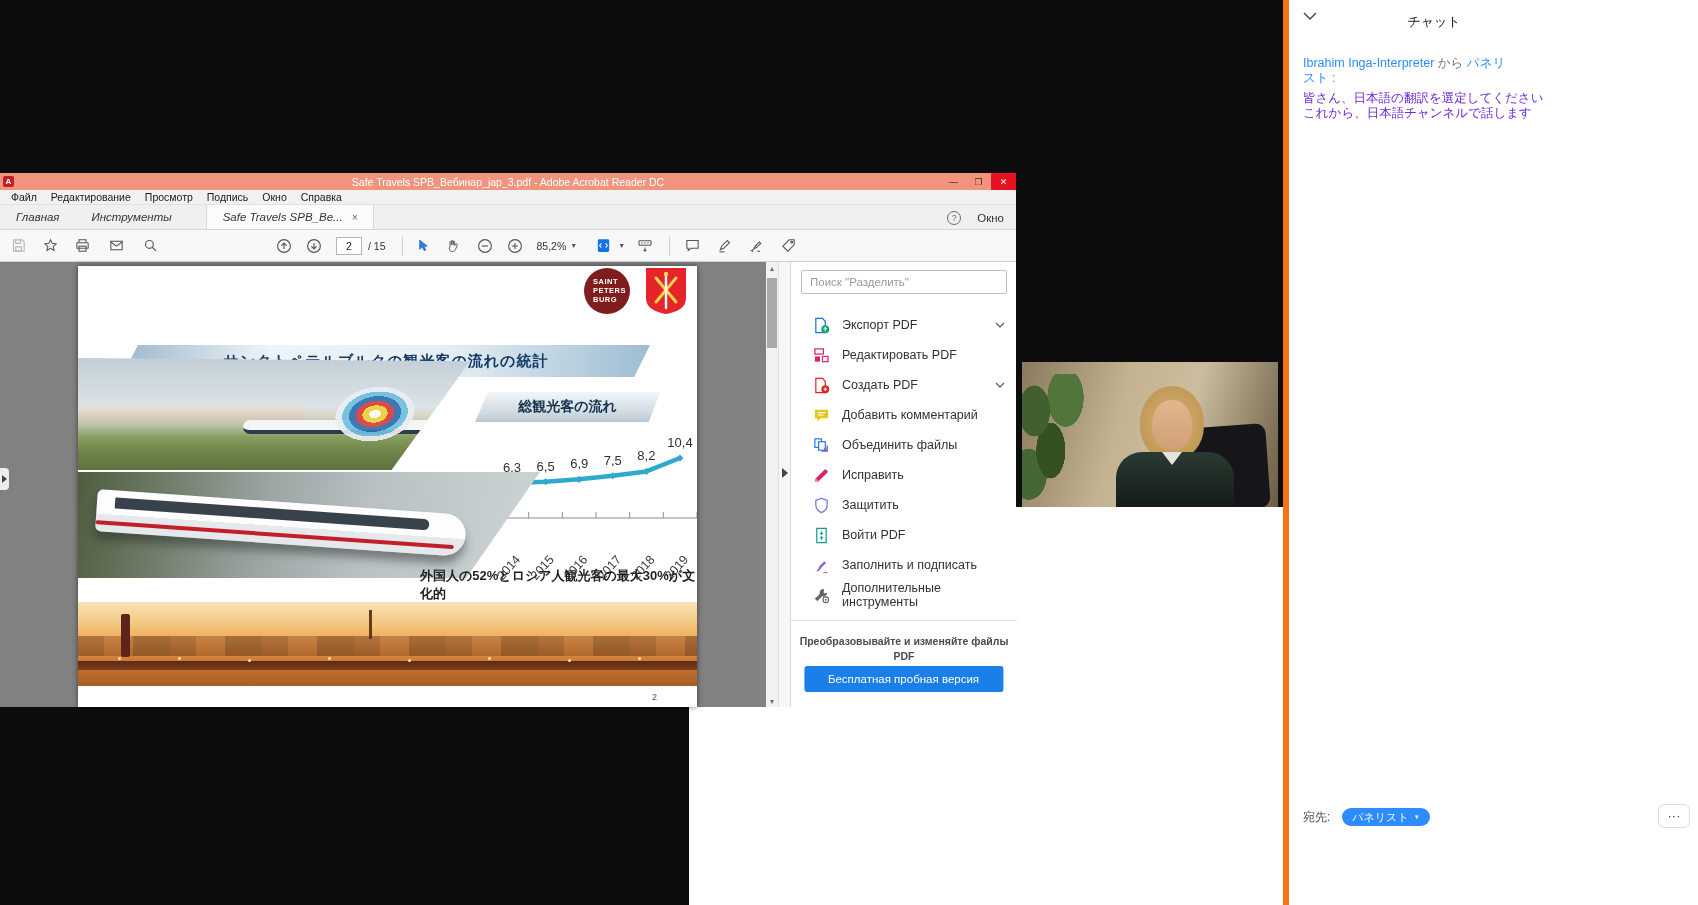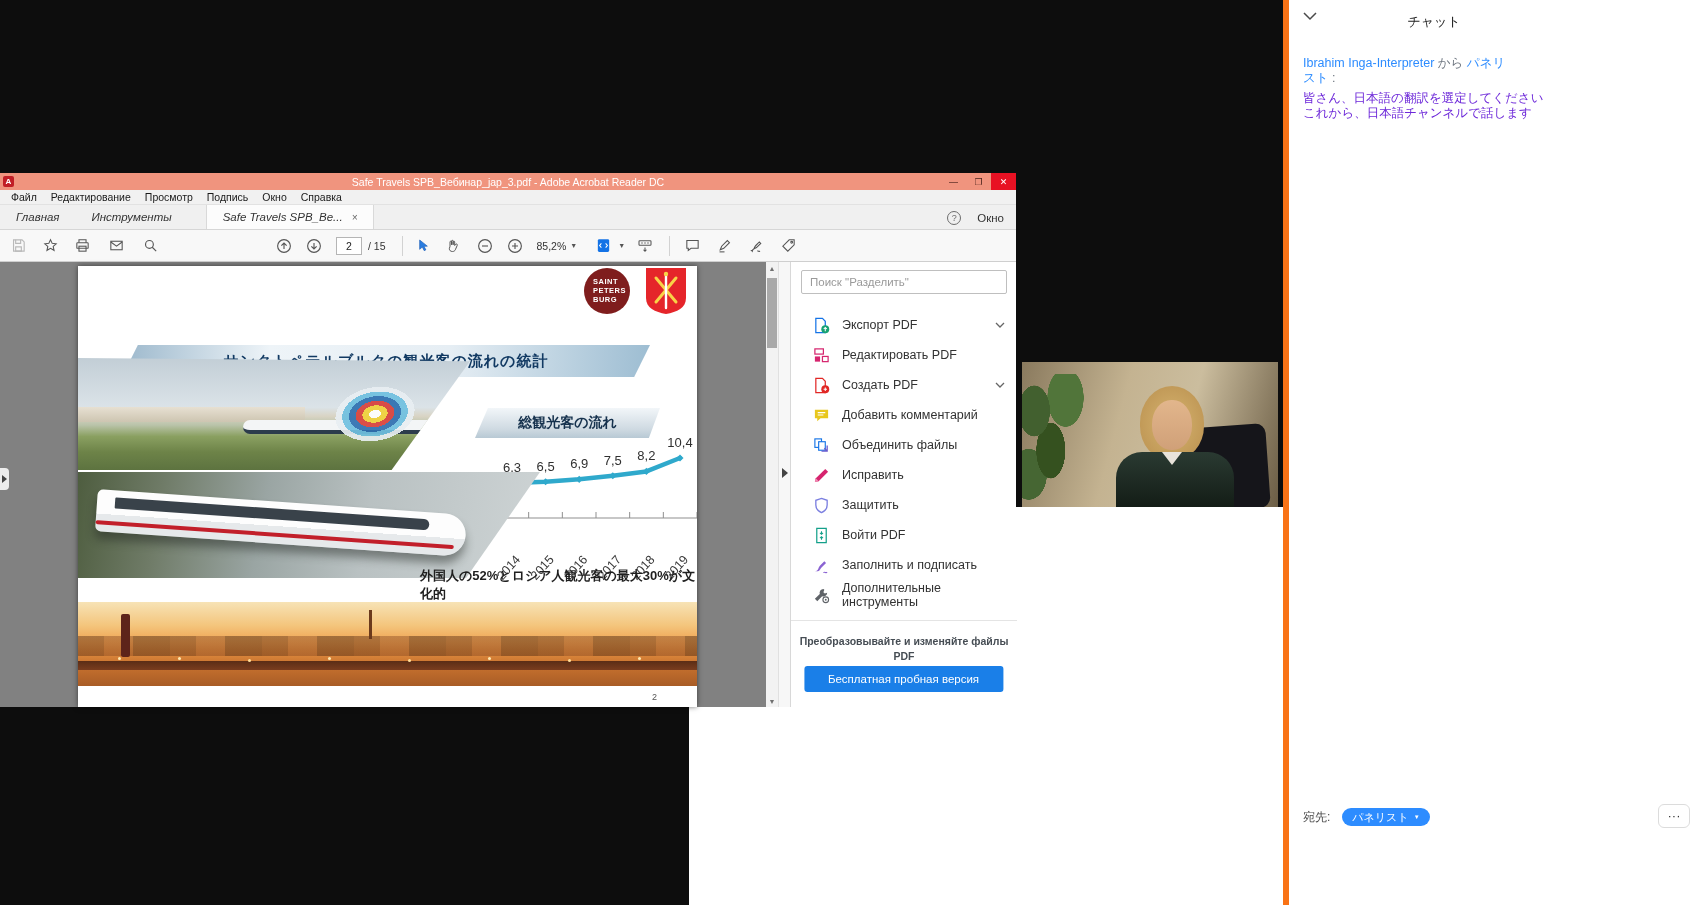--- a/index.html
+++ b/index.html
@@ -37,21 +37,21 @@
 
   
   #docarea { left:0; top:262px; width:790px; height:445px; background:#818181; }
   #pdf-page { left:78px; top:266px; width:619px; height:441px; background:#fff; box-shadow:0 0 5px rgba(0,0,0,.55); overflow:hidden; }
 
   
   #sp-logo { left:506px; top:2px; width:46px; height:46px; border-radius:50%; background:#7f1d1d; color:#fff; font-size:7.5px; font-weight:bold; line-height:9px; padding:9px 0 0 9px; letter-spacing:.5px; }
   #shield-logo { left:566px; top:0; }
   #ribbon { left:44px; top:79px; width:528px; height:32px; background:linear-gradient(92deg,#9cb8cc 0%,#eef4f8 28%,#e6eef4 62%,#9dbdd2 100%); clip-path:polygon(3% 0,100% 0,97% 100%,0 100%); display:flex; align-items:center; justify-content:center; }
   #ribbon span { font-size:15px; font-weight:bold; color:#123a63; letter-spacing:1px; }
-  #sub-banner { left:397px; top:126px; width:185px; height:30px; background:linear-gradient(180deg,#f2f6f9 0%,#cfdae2 70%,#b8c9d4 100%); clip-path:polygon(7% 0,100% 0,94% 100%,0 100%); display:flex; align-items:center; justify-content:center; box-shadow:0 2px 3px rgba(0,0,0,.2);margin-top:16px; }
+  #sub-banner { left:397px; top:126px; width:185px; height:30px; background:linear-gradient(180deg,#f2f6f9 0%,#cfdae2 70%,#b8c9d4 100%); clip-path:polygon(7% 0,100% 0,94% 100%,0 100%); display:flex; align-items:center; justify-content:center; box-shadow:0 2px 3px rgba(0,0,0,.2); }
   #sub-banner span { font-size:14px; font-weight:bold; color:#15314d; }
 
   .photo { overflow:hidden; }
   #photo-cruise { left:0; top:92px; width:392px; height:112px; clip-path:polygon(0 0,100% 3%,80% 100%,0 100%); background:linear-gradient(180deg,#c2ced6 0%,#dbe3e8 44%,#d9d4c4 52%,#b9c3a9 60%,#8aa061 70%,#6d8348 84%,#5d7340 100%); }
   .p1-swirl { position:absolute; right:9%; top:14%; width:120px; height:80px; border-radius:50%; transform:rotate(-10deg); opacity:.92;
     background:radial-gradient(ellipse at 50% 50%, #ffffff 0 7%, #f0d23a 7% 15%, #d8403a 15% 23%, #2e6fb0 23% 31%, #6fc0e0 31% 39%, #e8eef2 39% 47%, rgba(240,244,246,0) 47%); }
   .p1-hull { position:absolute; right:0; top:55%; width:58%; height:13%; background:#f3f5f6; border-radius:10px 0 0 10px; border-bottom:4px solid #2c3c4c; }
   .p1-buildings { position:absolute; left:0; top:44%; width:58%; height:13%; background:linear-gradient(180deg,#e7e0d2,#cdc5b1); }
 
   #photo-train { left:0; top:206px; width:462px; height:106px; clip-path:polygon(0 0,100% 0,84% 100%,0 100%); background:linear-gradient(100deg,#4e5d3f 0%,#6f7b67 18%,#9aa5a3 40%,#b9c1c2 62%,#ced4d5 100%); }

